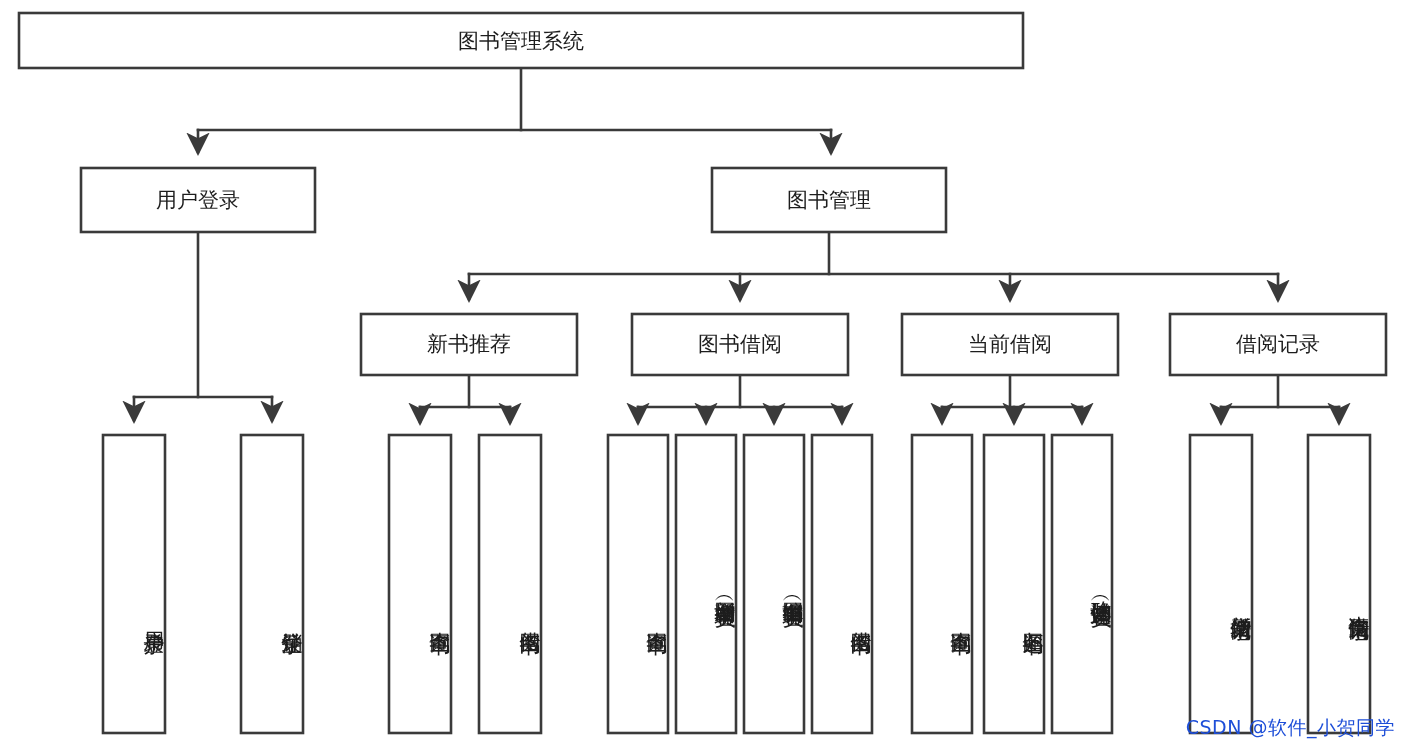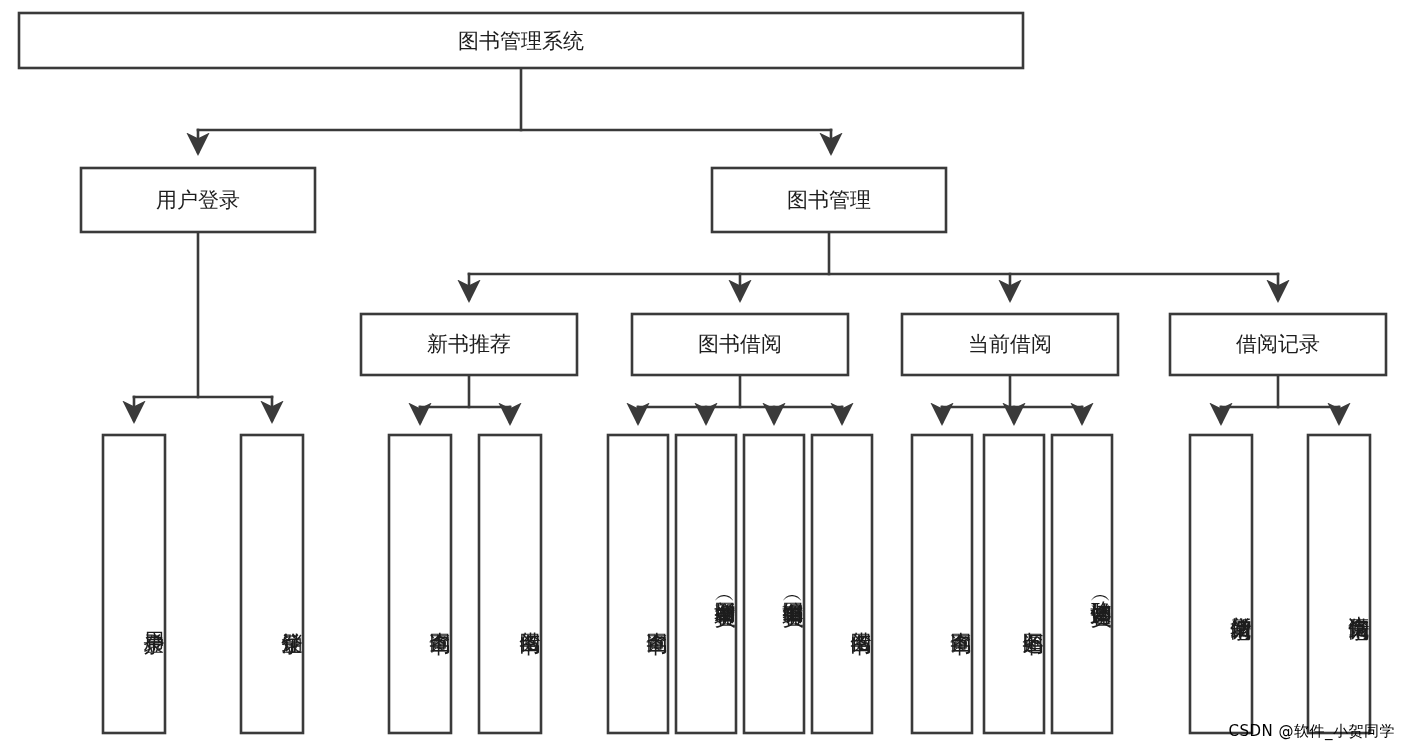--- a/index.html
+++ b/index.html
@@ -62,22 +62,22 @@
     display: flex;
     align-items: flex-start;
     justify-content: center;
     pointer-events: none;
   }
   .watermark {
     position: absolute;
     right: 10px;
     bottom: 6px;
     font-family: "DejaVu Sans", "Liberation Sans", sans-serif;
-    font-size: 15px;
-    color: #000000;
+    font-size: 19px;
+    color: #1d4ed8;
     white-space: nowrap;
     letter-spacing: 0.5px;
   }
 </style>
 </head>
 <body>
 
 <div id="diagram-root">
 
   <svg class="flow" viewBox="0 0 1405 747">

